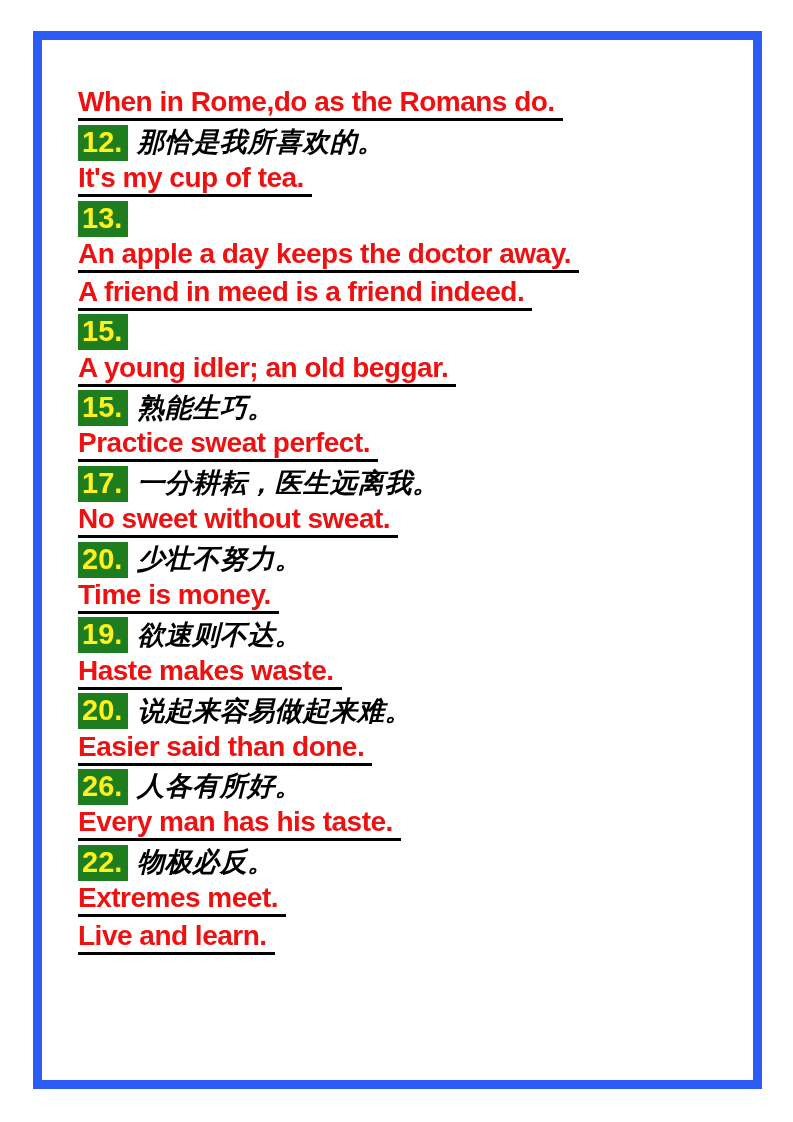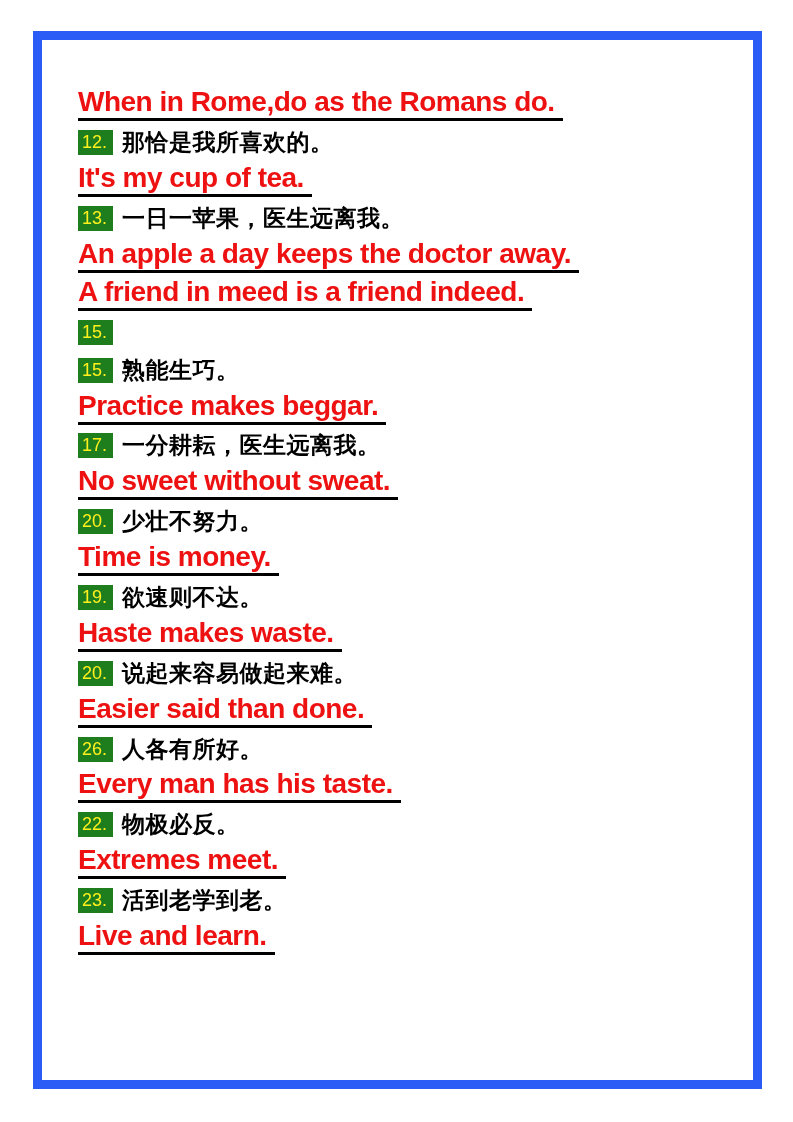--- a/index.html
+++ b/index.html
@@ -38,68 +38,71 @@
     font-size: 28px;
     line-height: 1;
     letter-spacing: -0.5px;
     border-bottom: 3px solid var(--underline-color, #000000);
     padding: 0 8px 2px 0;
   }
   .num {
     display: inline-block;
     background: var(--num-bg, #1E7E1E);
     color: var(--num-color, #FFF01E);
-    font-weight: normal;
-    font-size: 18px;
+    font-weight: bold;
+    font-size: 29px;
     line-height: 1;
     padding: 3px 6px 4px 4px;
     margin-right: 9px;
   }
   .zh {
     color: var(--zh-color, #000000);
     font-weight: bold;
-    font-size: 23px;
+    font-size: 27px;
     line-height: 1;
     letter-spacing: 0.5px;
+    font-style: italic;
   }
 </style>
 </head>
 <body>
 
 <div class="frame">
   <div class="content">
       <div class="row">
         <span class="en">When in Rome,do as the Romans do.</span>
       </div>
       <div class="row">
         <span class="num">12.</span>
         <span class="zh">那恰是我所喜欢的。</span>
       </div>
       <div class="row">
         <span class="en">It's my cup of tea.</span>
       </div>
       <div class="row">
         <span class="num">13.</span>
-        <span class="zh">一日一苹果，医生远离我。</span>
       </div>
       <div class="row">
         <span class="en">An apple a day keeps the doctor away.</span>
       </div>
       <div class="row">
         <span class="en">A friend in meed is a friend indeed.</span>
       </div>
       <div class="row">
         <span class="num">15.</span>
       </div>
       <div class="row">
+        <span class="en">A young idler; an old beggar.</span>
+      </div>
+      <div class="row">
         <span class="num">15.</span>
         <span class="zh">熟能生巧。</span>
       </div>
       <div class="row">
-        <span class="en">Practice makes beggar.</span>
+        <span class="en">Practice sweat perfect.</span>
       </div>
       <div class="row">
         <span class="num">17.</span>
         <span class="zh">一分耕耘，医生远离我。</span>
       </div>
       <div class="row">
         <span class="en">No sweet without sweat.</span>
       </div>
       <div class="row">
         <span class="num">20.</span>
@@ -130,20 +133,16 @@
         <span class="en">Every man has his taste.</span>
       </div>
       <div class="row">
         <span class="num">22.</span>
         <span class="zh">物极必反。</span>
       </div>
       <div class="row">
         <span class="en">Extremes meet.</span>
       </div>
       <div class="row">
-        <span class="num">23.</span>
-        <span class="zh">活到老学到老。</span>
-      </div>
-      <div class="row">
         <span class="en">Live and learn.</span>
       </div>
     </div>
 </div>
 
 </body></html>

